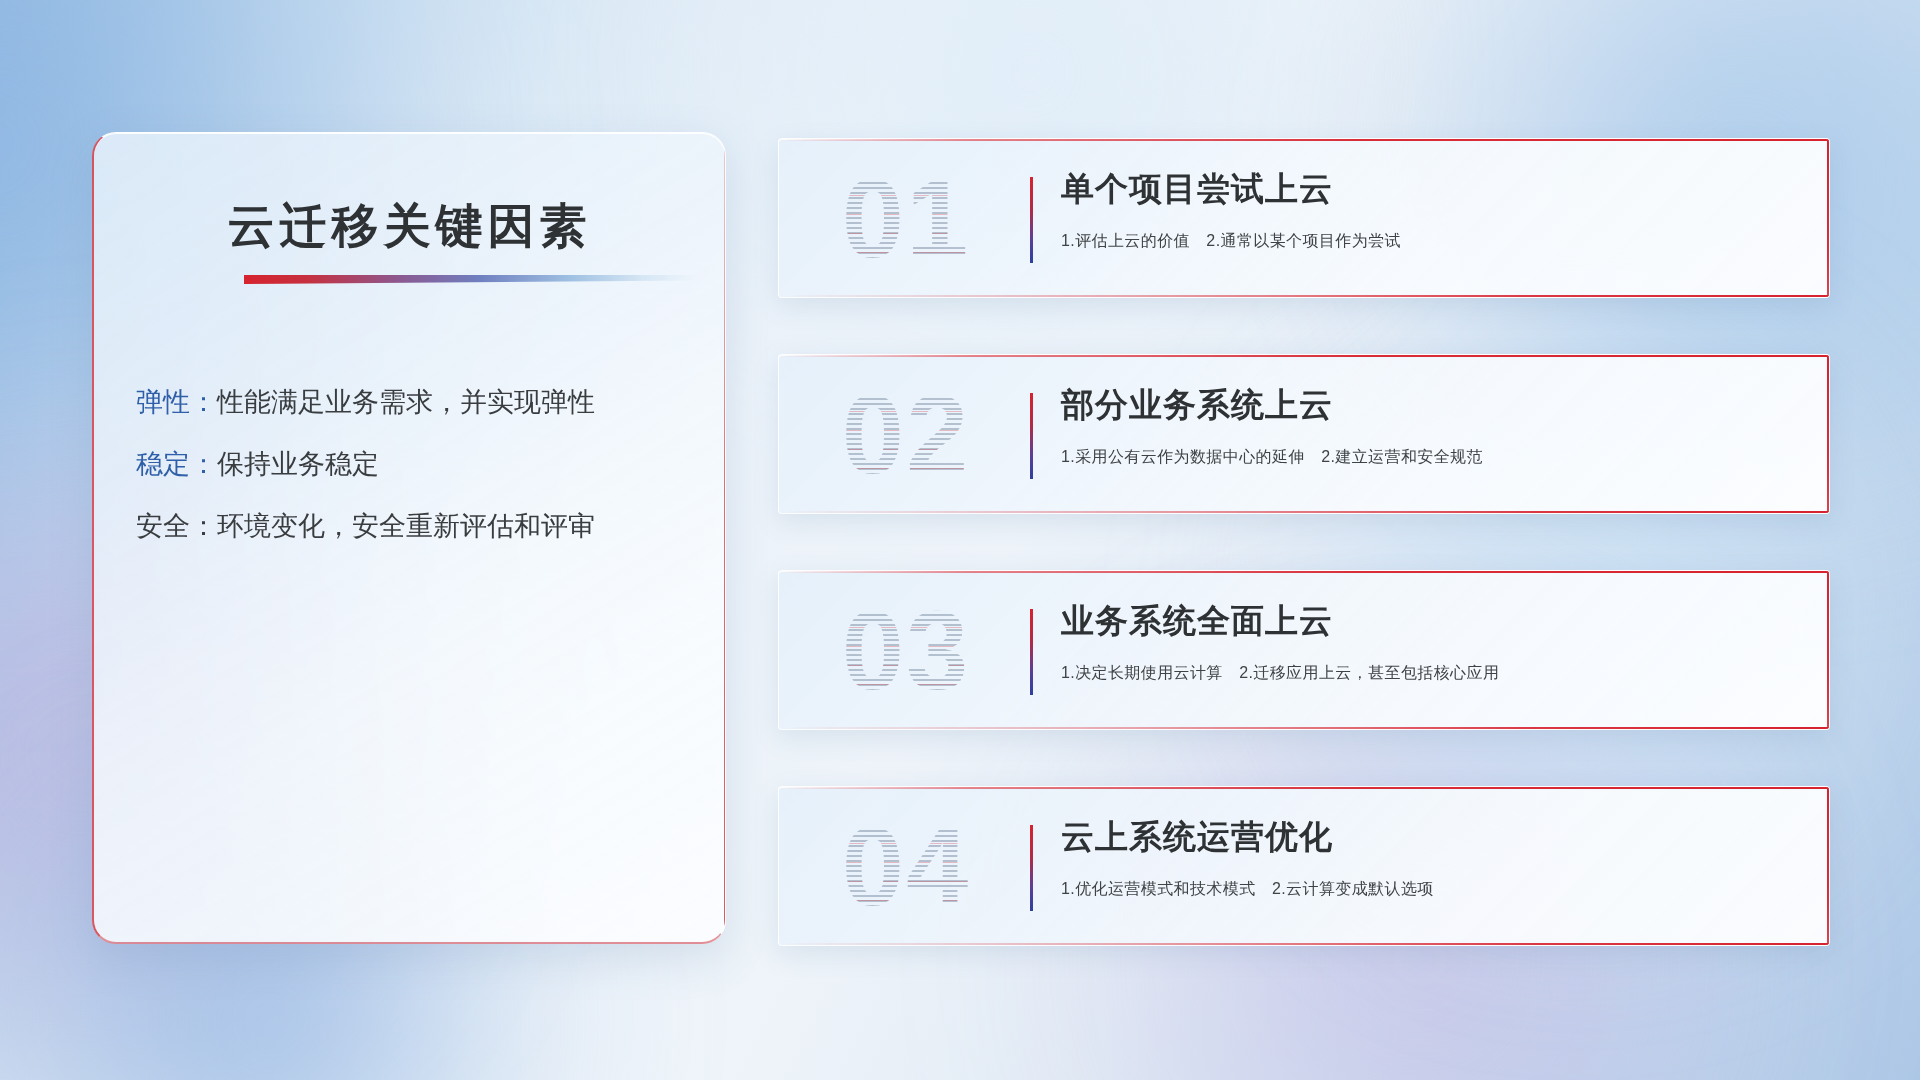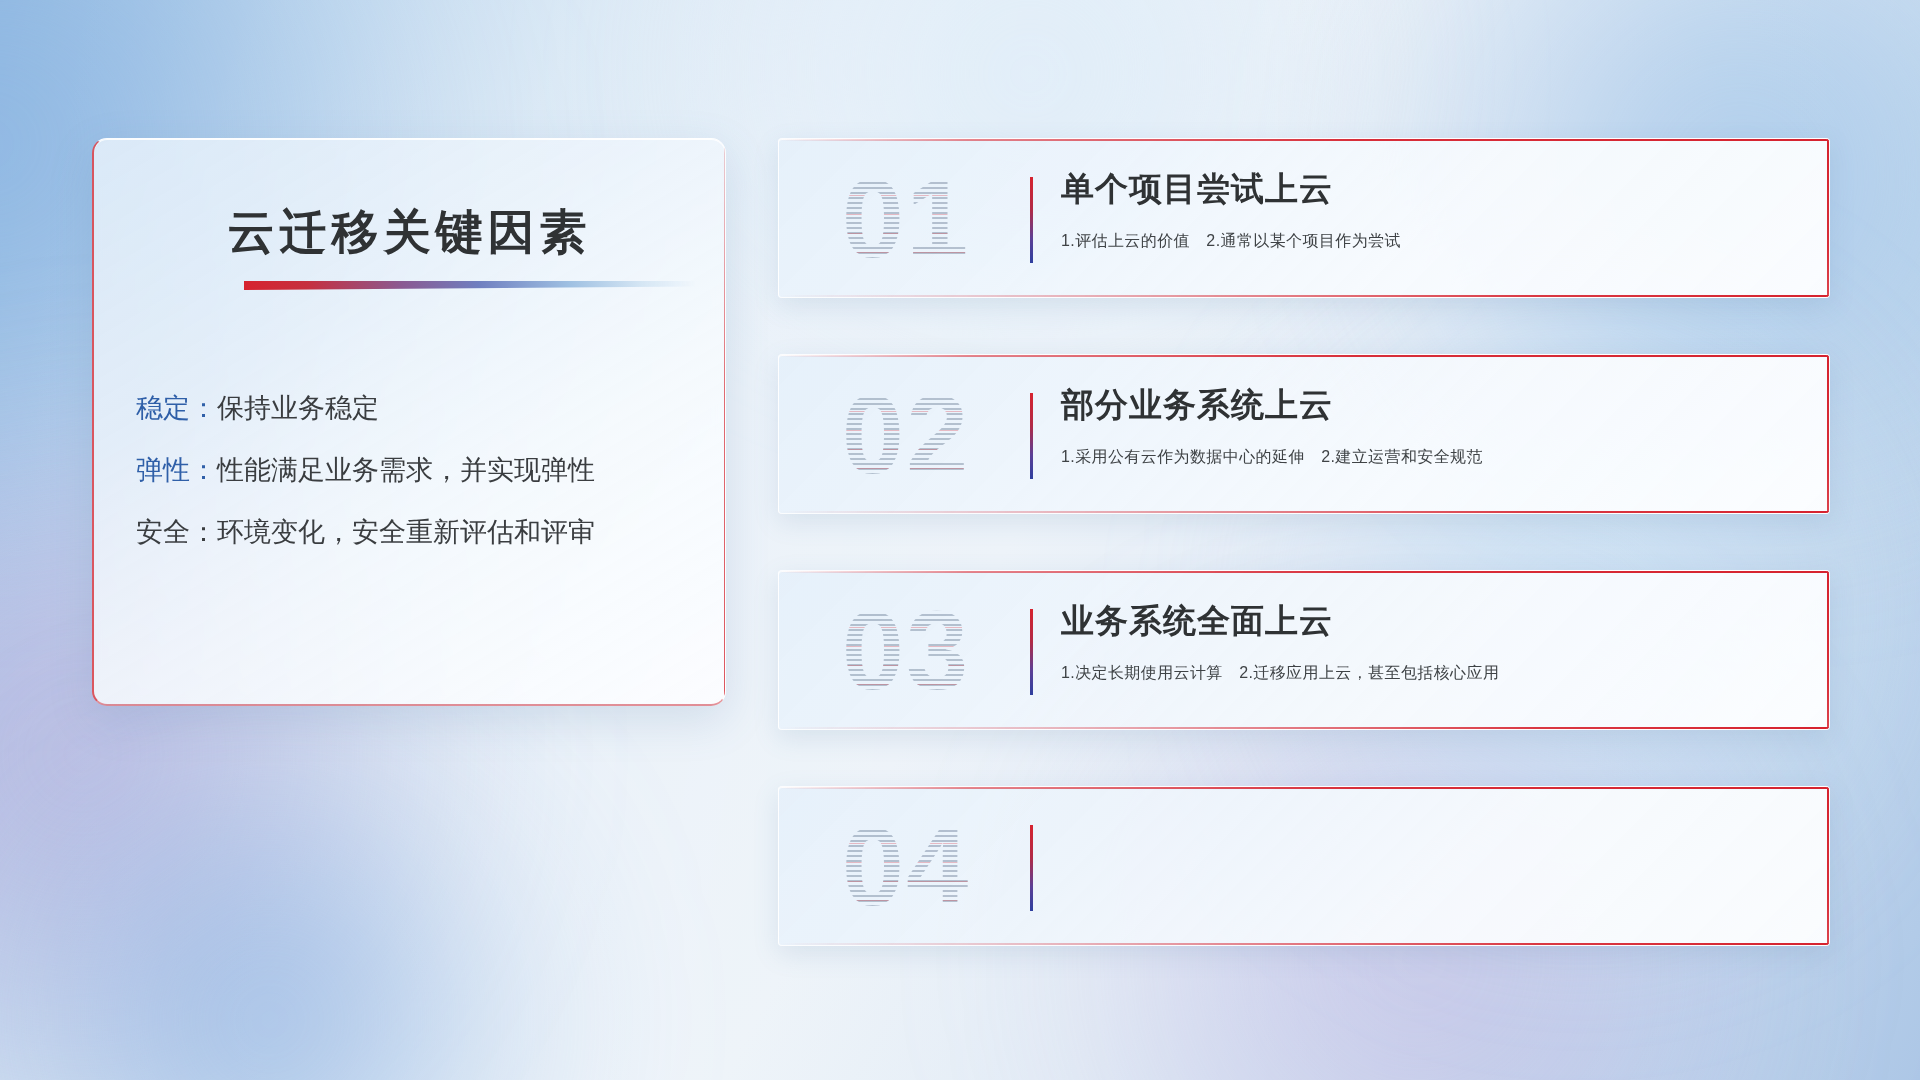--- a/index.html
+++ b/index.html
@@ -44,22 +44,22 @@
   .bg-veil{
     position:absolute; inset:0;
     background:linear-gradient(100deg, rgba(255,255,255,0) 0%, rgba(255,255,255,.22) 40%, rgba(255,255,255,.10) 62%, rgba(255,255,255,0) 100%);
   }
 
   
   #stage{ position:absolute; inset:0; }
 
   
   #left-panel{
-    position:absolute; left:92px; top:138px; width:634px; height:568px;
-    border-radius:15px;
+    position:absolute; left:92px; top:132px; width:634px; height:812px;
+    border-radius:24px;
     background:linear-gradient(150deg, rgba(229,240,250,.86) 0%, rgba(238,245,252,.8) 34%, rgba(247,251,254,.85) 62%, rgba(252,253,255,.92) 100%);
     border:1px solid rgba(255,255,255,.85);
     border-left:2px solid rgba(214,58,68,.85);
     border-bottom:2px solid rgba(214,58,68,.55);
     box-shadow:0 14px 44px rgba(90,125,170,.18), inset 0 1px 0 rgba(255,255,255,.9);
     backdrop-filter:blur(4px);
     overflow:hidden;
   }
   #left-panel::after{
     content:""; position:absolute; right:-1px; top:-1px; bottom:-1px; width:2px;
@@ -160,22 +160,22 @@
   <div class="bg-blob blob-7"></div>
   <div class="bg-veil"></div>
 </div>
 
 <div id="stage">
 
   <div id="left-panel">
     <div class="panel-title">云迁移关键因素</div>
     <div class="title-rule"></div>
     <div class="kv-list" id="kv-list">
+        <div class="kv-row"><span class="kv-key">弹性：</span><span class="kv-val">性能满足业务需求，并实现弹性</span></div>
         <div class="kv-row"><span class="kv-key">稳定：</span><span class="kv-val">保持业务稳定</span></div>
-        <div class="kv-row"><span class="kv-key">弹性：</span><span class="kv-val">性能满足业务需求，并实现弹性</span></div>
         <div class="kv-row"><span class="kv-key plain">安全：</span><span class="kv-val">环境变化，安全重新评估和评审</span></div>
       </div>
   </div>
 
   <div id="cards">
       <div class="card">
         <div class="ghost-num">01</div>
         <div class="ghost-num-tint">01</div>
         <div class="accent-bar"></div>
         <div class="card-body">
@@ -201,17 +201,21 @@
         <div class="card-body">
           <div class="card-title">业务系统全面上云</div>
           <div class="card-desc">1.决定长期使用云计算　2.迁移应用上云，甚至包括核心应用</div>
         </div>
         <div class="card-bottom-rule"></div>
       </div>
       <div class="card">
         <div class="ghost-num">04</div>
         <div class="ghost-num-tint">04</div>
         <div class="accent-bar"></div>
+        <div class="card-body">
+          <div class="card-title">云上系统运营优化</div>
+          <div class="card-desc">1.优化运营模式和技术模式　2.云计算变成默认选项</div>
+        </div>
         <div class="card-bottom-rule"></div>
       </div>
     </div>
 
 </div>
 
 </body></html>

